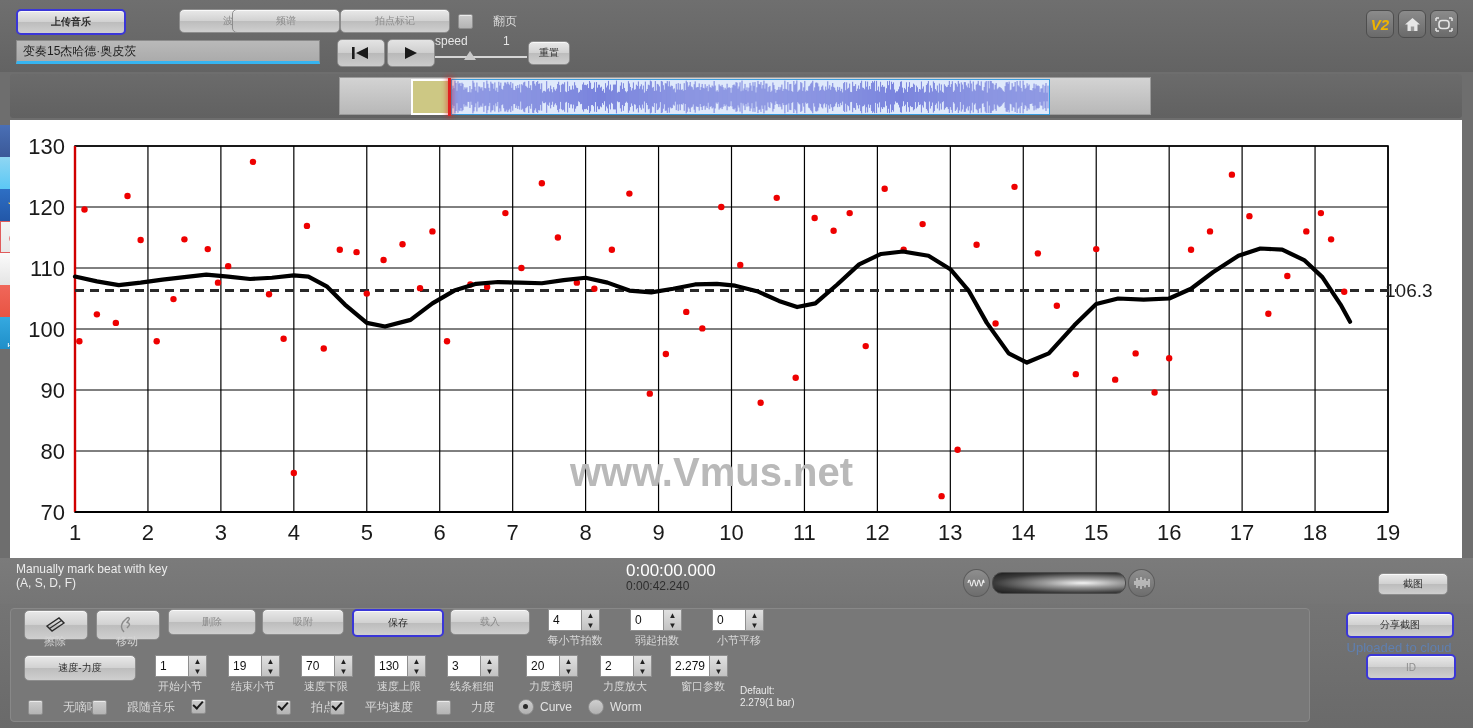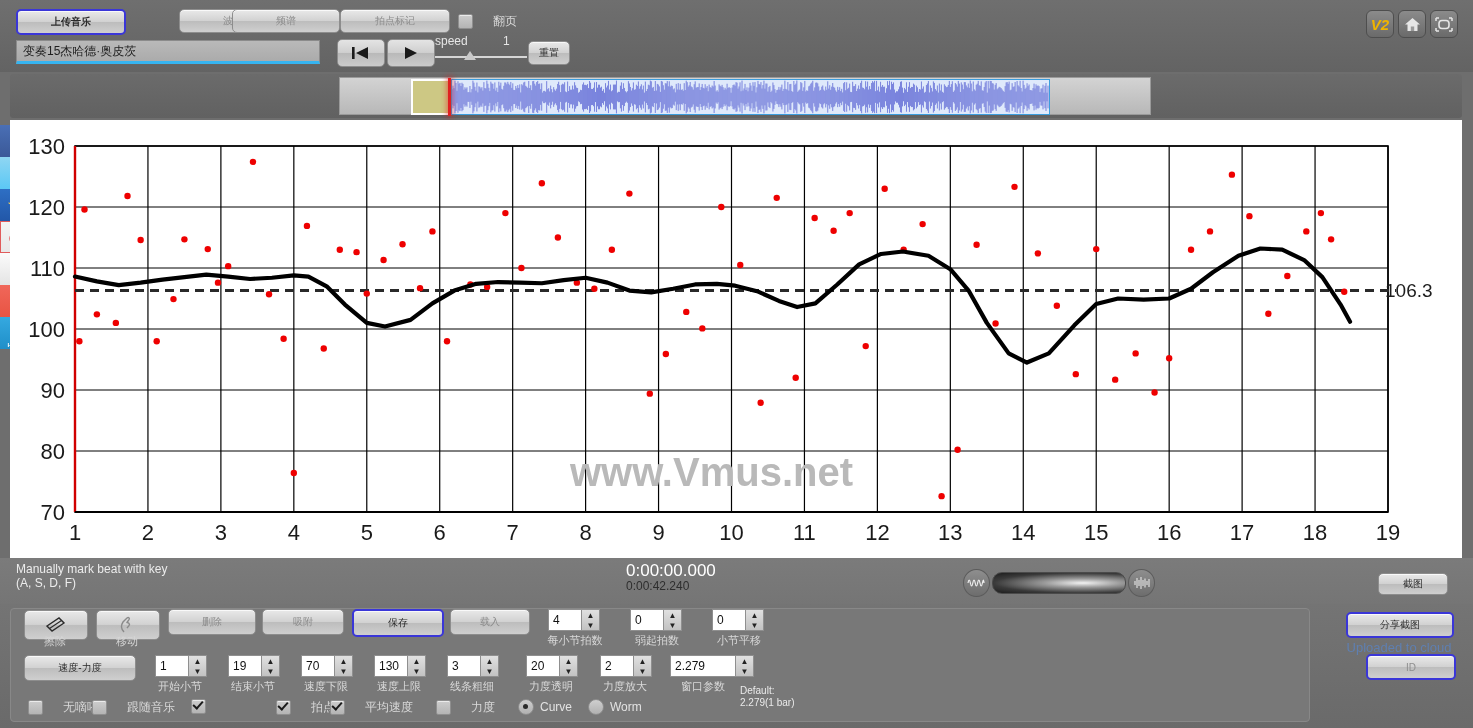--- a/index.html
+++ b/index.html
@@ -132,21 +132,21 @@
   .rowbtn{position:absolute;top:609px;height:24px;}
   #delB{left:168px;width:86px;}
   #snapB{left:262px;width:80px;}
   #saveB{left:352px;width:88px;}
   #loadB{left:450px;width:78px;}
   #veloB{position:absolute;left:24px;top:655px;width:110px;height:24px;}
 
   .spin{position:absolute;display:flex;}
   .spin .fld{width:34px;height:22px;background:#fff;border:1px solid #8f8f8f;
     font-size:12px;color:#111;display:flex;align-items:center;padding-left:4px;box-sizing:border-box;}
-  .spin .fld.wide{width:66px;}
+  .spin .fld.wide{width:40px;}
   .spin .arrows{width:18px;height:22px;border:1px solid #8f8f8f;border-left:none;
     background:linear-gradient(to bottom,#e0e0e0,#c2c2c2);
     display:flex;flex-direction:column;box-sizing:border-box;cursor:pointer;}
   .spin .arrows i{flex:1;display:flex;align-items:center;justify-content:center;font-style:normal;font-size:8px;color:#222;}
   .spincap{position:absolute;color:#d9d9d9;font-size:11px;text-align:center;width:72px;}
 
   .radiorow{position:absolute;display:flex;align-items:center;gap:6px;color:#e2e2e2;font-size:12px;}
   .radio{width:14px;height:14px;border-radius:50%;
     background:linear-gradient(to bottom,#cfcfcf,#b0b0b0);border:1px solid #8d8d8d;position:relative;cursor:pointer;}
   .radio.on::after{content:"";position:absolute;left:3.5px;top:3.5px;width:5px;height:5px;border-radius:50%;background:#2b2b2b;}

